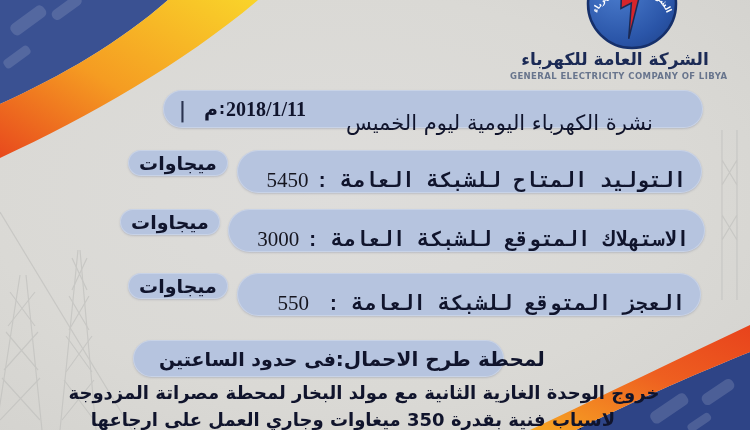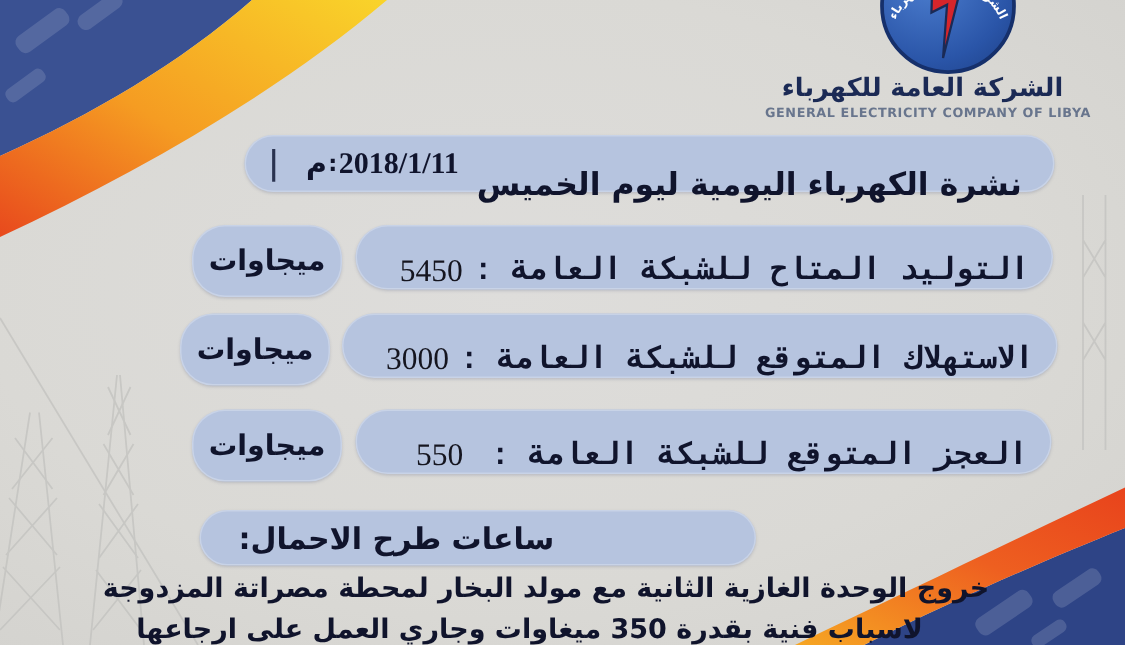--- a/index.html
+++ b/index.html
@@ -16,25 +16,25 @@
   .band{
     position:absolute;background:#b6c4df;border-radius:22px;
     box-shadow:inset 0 0 0 1px rgba(255,255,255,.25), 0 1px 2px rgba(90,100,130,.25);
     display:flex;align-items:center;color:#10142c;
   }
   .title-strip{left:163px;top:90px;width:540px;height:38px;padding:0 10px 0 16px;box-sizing:border-box;}
   .t-bar{font-size:19px;color:#2a3350;margin-right:18px;font-weight:bold;transform:scaleY(1.15);}
   .t-era{font-size:19px;font-weight:bold;}
   .t-colon{font-size:15px;margin:0 1px;font-weight:bold;}
   .t-date{font-family:"Liberation Serif", serif;font-size:20px;font-weight:600;direction:ltr;}
-  .t-title{flex:1;text-align:center;direction:rtl;font-weight:bold;font-size:21px;white-space:nowrap;margin-top:28px;}
+  .t-title{flex:1;text-align:center;direction:rtl;font-weight:normal;font-size:21px;white-space:nowrap;margin-top:28px;}
   .metric-big{height:43px;box-sizing:border-box;padding:0 16px 0 10px;justify-content:space-between;align-items:flex-end;}
   .metric-label{direction:rtl;font-weight:bold;font-size:20.5px;white-space:nowrap;font-family:Liberation Mono, monospace;}
   .metric-value{font-family:"Liberation Serif", serif;font-size:21px;width:80px;text-align:center;margin-left:12px;color:#15151f;}
-  .unit-band{height:48px;justify-content:center;}
+  .unit-band{height:26px;justify-content:center;}
   .unit-label{direction:rtl;font-weight:bold;font-size:19px;}
   .ls-strip{left:133px;top:340px;width:371px;height:37px;box-sizing:border-box;padding:0 16px 0 26px;justify-content:space-between;}
   .ls-value{direction:rtl;font-weight:bold;font-size:19px;white-space:nowrap;}
   .ls-label{direction:rtl;font-weight:bold;font-size:20px;white-space:nowrap;}
   .note{position:absolute;direction:rtl;text-align:center;font-weight:bold;color:#10142c;white-space:nowrap;}
   .note1{top:382px;left:50px;right:72px;font-size:18px;text-align:center;}
   .note2{top:409px;left:60px;right:104px;font-size:18px;}
 </style>
 </head>
 <body>
@@ -132,19 +132,20 @@
 
   <div class="band metric-big" style="left:237px;top:273px;width:464px;">
     <span class="metric-value">550</span>
     <span class="metric-label">العجز المتوقع للشبكة العامة :</span>
   </div>
   <div class="band unit-band" style="left:128px;top:273px;width:100px;">
     <span class="unit-label">ميجاوات</span>
   </div>
 
   <div class="band ls-strip">
-    <span class="ls-label">ساعات طرح الاحمال:</span>
+    <span class="ls-value">فى حدود الساعتين</span>
+    <span class="ls-label">لمحطة طرح الاحمال:</span>
   </div>
 
   <div class="note note1">خروج الوحدة الغازية الثانية مع مولد البخار لمحطة مصراتة المزدوجة</div>
   <div class="note note2">لاسباب فنية بقدرة 350 ميغاوات وجاري العمل على ارجاعها</div>
 
 </div>
 
 </body></html>

